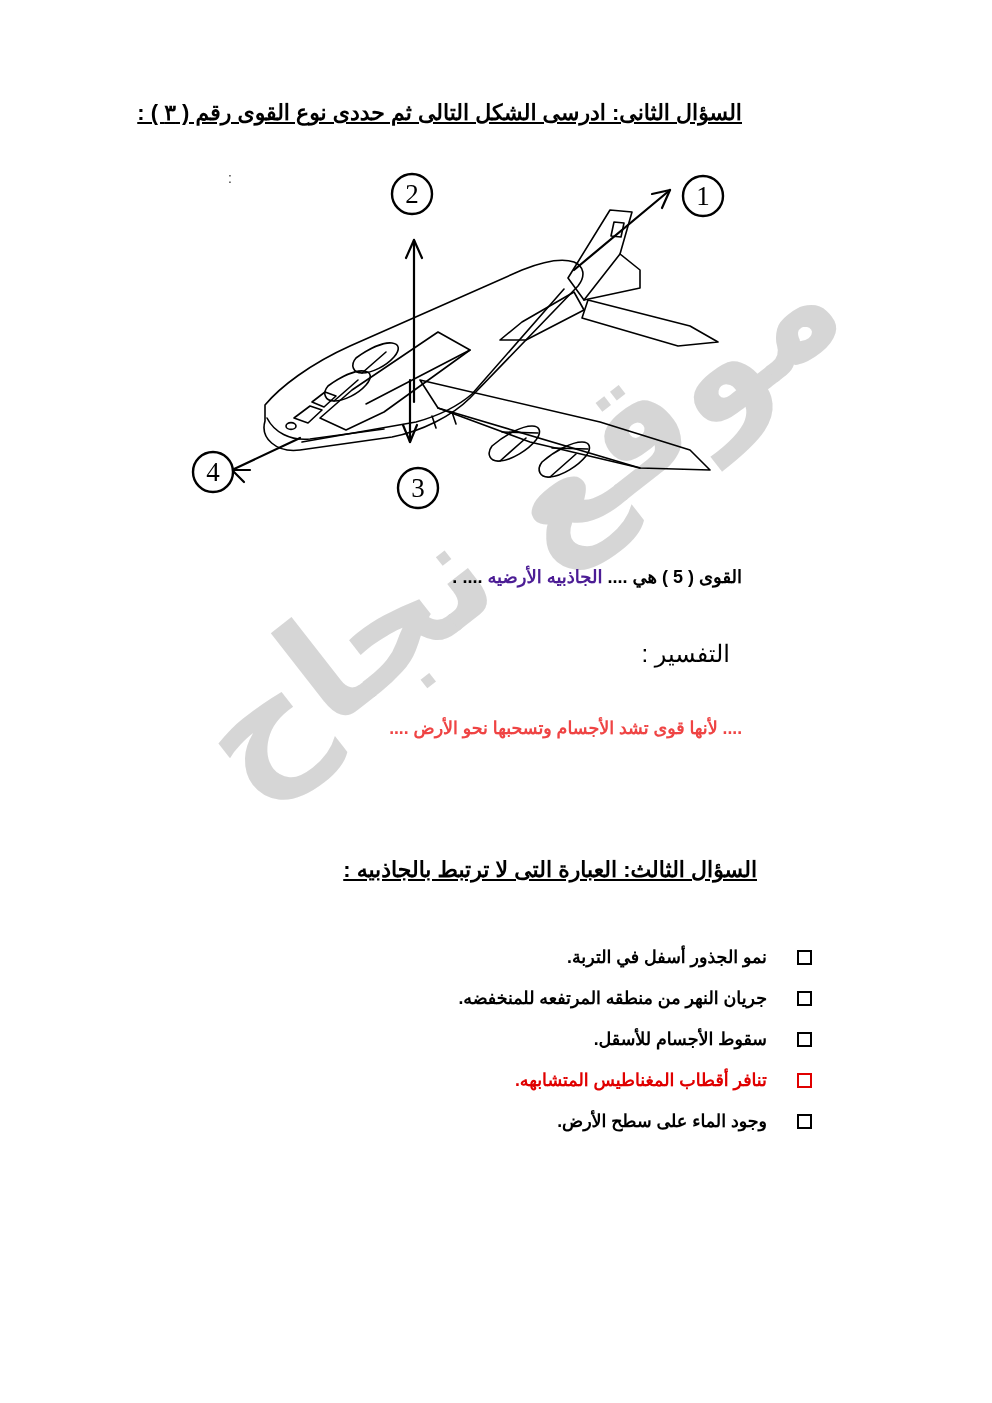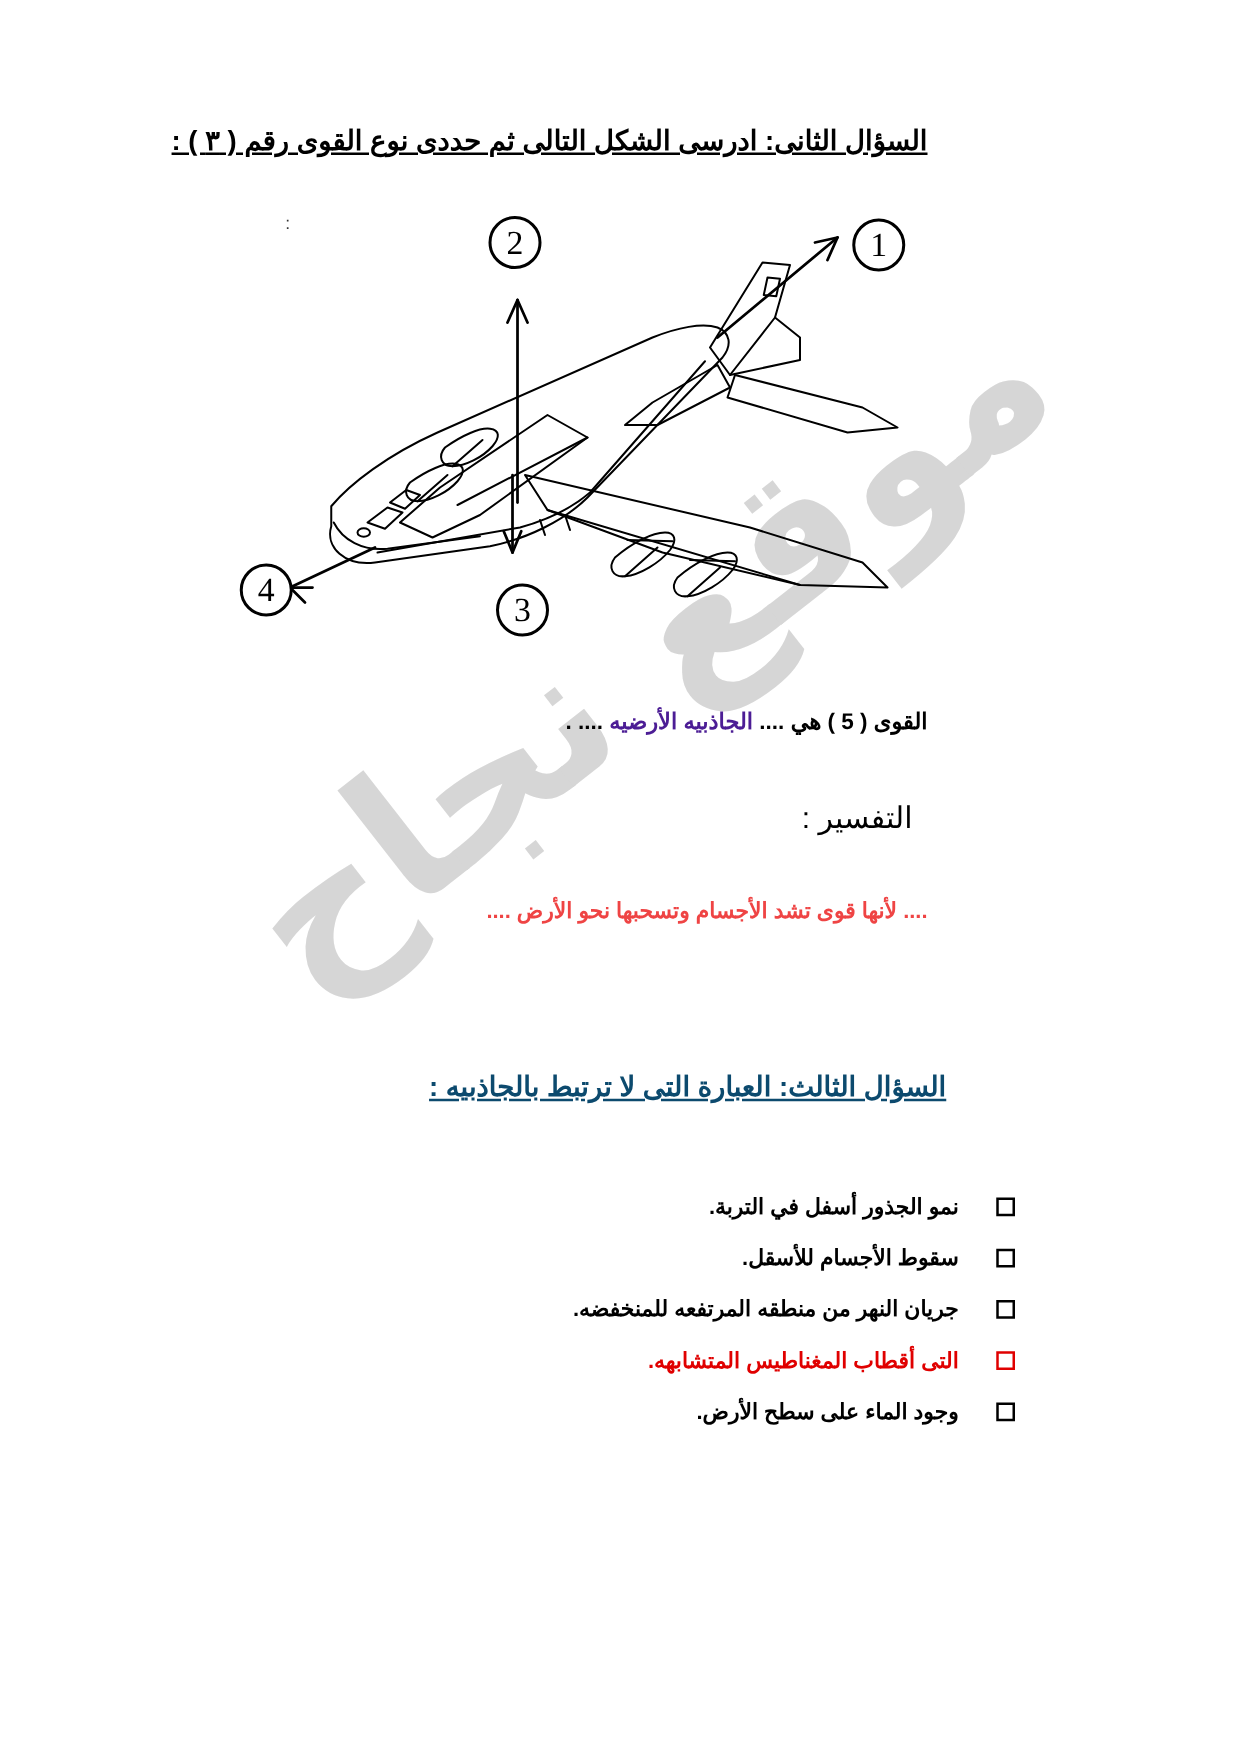--- a/index.html
+++ b/index.html
@@ -52,21 +52,21 @@
   
   .q-title {
     position: absolute;
     font-weight: bold;
     font-size: 22px;
     text-decoration: underline;
     white-space: nowrap;
     direction: rtl;
   }
   .q2-title { right: 250px; top: 100px; }
-  .q3-title { right: 235px; top: 857px; color: #0c4a6e; }
+  .q3-title { right: 235px; top: 857px; color: #000000; }
 
   
   .figure {
     position: absolute;
     left: 170px;
     top: 150px;
     width: 600px;
     height: 380px;
   }
   .figure svg { display: block; }
@@ -97,21 +97,21 @@
   .options {
     position: absolute;
     right: 180px;
     top: 938px;
     width: 700px;
     direction: rtl;
   }
   .option-row {
     display: flex;
     flex-direction: row-reverse;
-    align-items: flex-end;
+    align-items: center;
     justify-content: flex-start;
     height: 38px;
     margin-bottom: 3px;
   }
   .checkbox {
     width: 15px;
     height: 15px;
     border: 2px solid #000;
     box-sizing: border-box;
     flex: 0 0 auto;
@@ -271,40 +271,40 @@
     <div class="option-row">
       <div class="opt-inner" style="flex-direction: row; justify-content: flex-start;">
         <span class="checkbox"></span>
         <span class="opt-text">نمو الجذور أسفل في التربة.</span>
       </div>
     </div>
 
     <div class="option-row">
       <div class="opt-inner" style="flex-direction: row; justify-content: flex-start;">
         <span class="checkbox"></span>
+        <span class="opt-text">جريان النهر من منطقه المرتفعه للمنخفضه.</span>
+      </div>
+    </div>
+
+    <div class="option-row">
+      <div class="opt-inner" style="flex-direction: row; justify-content: flex-start;">
+        <span class="checkbox"></span>
         <span class="opt-text">سقوط الأجسام للأسقل.</span>
       </div>
     </div>
 
+    <div class="option-row selected">
+      <div class="opt-inner" style="flex-direction: row; justify-content: flex-start;">
+        <span class="checkbox"></span>
+        <span class="opt-text">تنافر أقطاب المغناطيس المتشابهه.</span>
+      </div>
+    </div>
+
     <div class="option-row">
       <div class="opt-inner" style="flex-direction: row; justify-content: flex-start;">
         <span class="checkbox"></span>
-        <span class="opt-text">جريان النهر من منطقه المرتفعه للمنخفضه.</span>
-      </div>
-    </div>
-
-    <div class="option-row selected">
-      <div class="opt-inner" style="flex-direction: row; justify-content: flex-start;">
-        <span class="checkbox"></span>
-        <span class="opt-text">التى أقطاب المغناطيس المتشابهه.</span>
-      </div>
-    </div>
-
-    <div class="option-row">
-      <div class="opt-inner" style="flex-direction: row; justify-content: flex-start;">
-        <span class="checkbox"></span>
         <span class="opt-text">وجود الماء على سطح الأرض.</span>
       </div>
     </div>
 
   </div>
 
 </div>
 
 </body></html>

